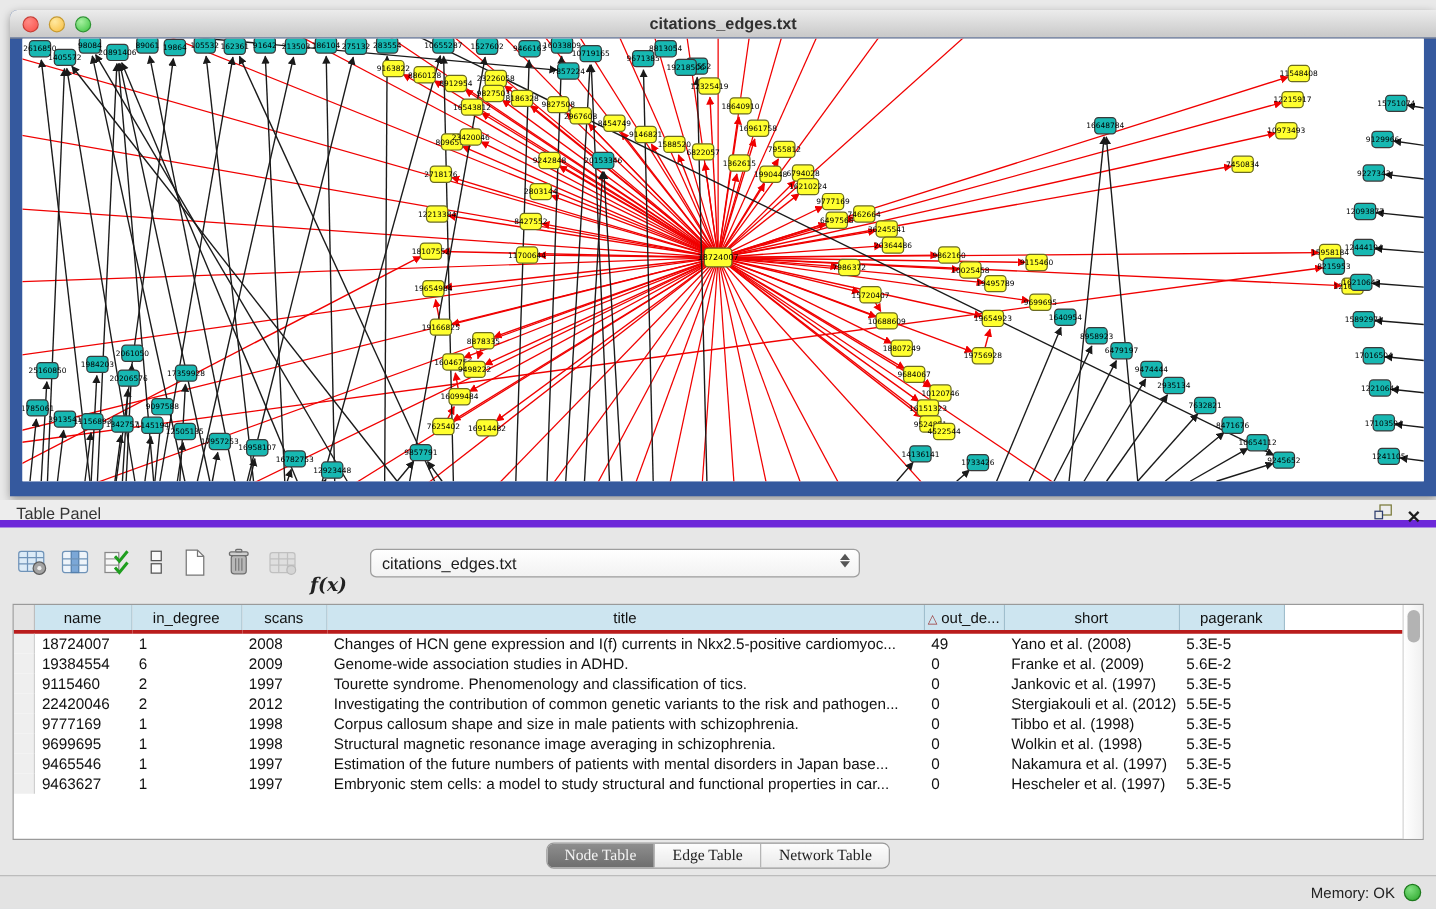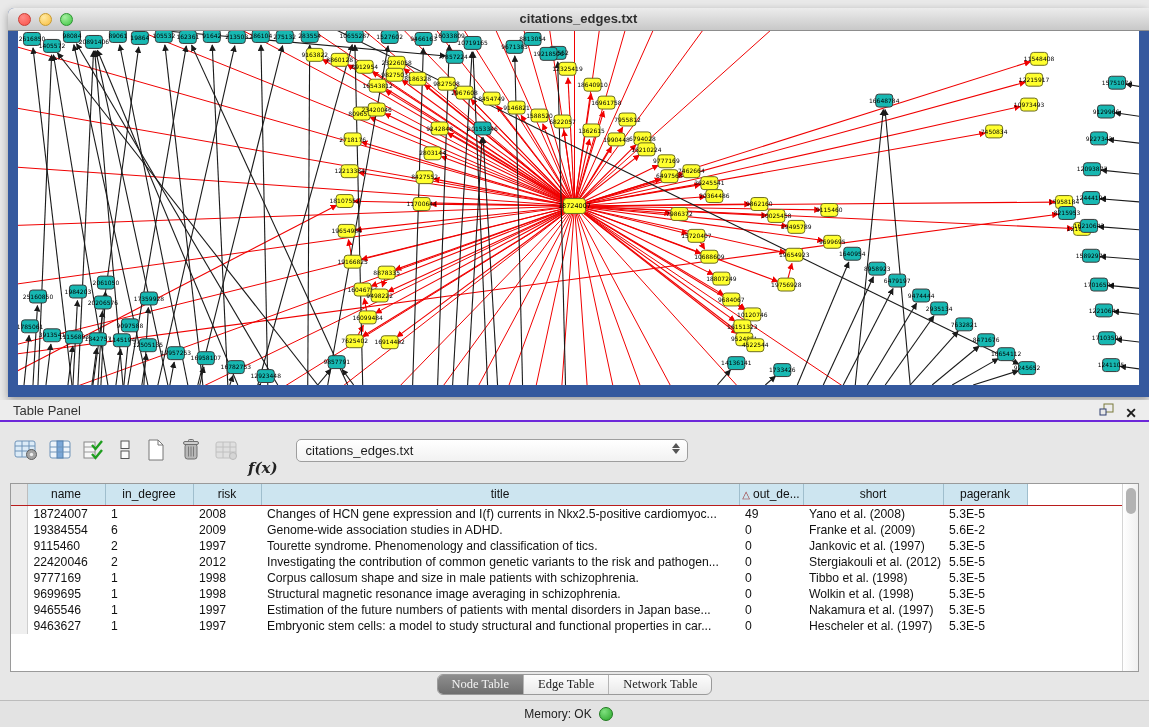--- a/index.html
+++ b/index.html
@@ -18,62 +18,62 @@
   .tl { width:13px; height:13px; border-radius:50%; display:inline-block; }
   .tl.red    { background:radial-gradient(circle at 35% 30%, #ff8a85, #f95149); border:1px solid #c93c34; }
   .tl.yellow { background:radial-gradient(circle at 35% 30%, #ffe9a0, #f8bd3f); border:1px solid #c79a2e; }
   .tl.green  { background:radial-gradient(circle at 35% 30%, #a6f0a0, #3cc441); border:1px solid #2c9431; }
   .wtitle { text-align:center; font-size:13px; line-height:22px; color:#2f2f2f; font-weight:bold; }
   .net-frame { position:absolute; left:10px; right:10px; top:23px; bottom:12px; background:#fff; }
   #net-canvas { width:100%; height:100%; display:block; background:#fff; }
 
   
   .table-panel { position:absolute; left:0; top:400px; width:1149px; height:300px; background:#e7e7e7; }
-  .tp-header { height:22px; background:#ededed; border-bottom:2px solid #6d28d9;
+  .tp-header { height:22px; background:#ededed; border-bottom:6px solid #6d28d9;
                font-size:13px; color:#333; padding-left:13px; line-height:21px; position:relative; }
   .tp-actions { position:absolute; right:12px; top:2px; display:flex; align-items:center; gap:10px; }
   .tp-close { font-size:14px; font-weight:bold; color:#1c1c1c; cursor:default; line-height:18px; }
   .tp-body { position:absolute; top:22px; left:0; right:0; bottom:0; }
 
   .toolbar { display:flex; align-items:center; gap:6px; padding:14px 0 8px 12px; height:50px; }
   .tb-icon { background:none; border:none; padding:2px; display:flex; align-items:center; }
   .fx { font-family:"DejaVu Serif", serif; font-style:italic; font-weight:bold; font-size:15px; color:#222;margin-top:36px; }
   .tbl-select { width:392px; height:23px; margin-left:10px; background:linear-gradient(#ffffff,#f2f2f2);
                 border:1px solid #9e9e9e; border-radius:5px; font-size:13px; color:#1c1c1c;
                 display:flex; align-items:center; padding-left:9px; position:relative; }
   .updown { position:absolute; right:7px; top:3px; display:flex; flex-direction:column; gap:1px; }
   .updown i { width:0; height:0; border-left:4px solid transparent; border-right:4px solid transparent; display:block; }
   .updown .up { border-bottom:5px solid #555; }
   .updown .dn { border-top:5px solid #555; }
 
   .grid-wrap { position:absolute; left:10px; top:61px; width:1129px; height:189px;
                background:#fff; border:1px solid #9a9a9a; display:flex; }
   .grid-scroll { flex:1; overflow:hidden; }
   table.grid { border-collapse:collapse; table-layout:fixed; width:1112px; }
-  table.grid th { background:#cde5f0; border-right:1px solid #9fbecd; border-bottom:1px solid #b91c1c;
+  table.grid th { background:#cde5f0; border-right:1px solid #9fbecd; border-bottom:3px solid #b91c1c;
                   font-size:12px; font-weight:normal; color:#111; height:21px; text-align:center;
                   overflow:hidden; white-space:nowrap; }
   table.grid th.filler { background:transparent; border-right:none; }
   table.grid td { font-size:12.2px; color:#111; height:16px; line-height:16px; padding:0 0 0 6px;
                   overflow:hidden; white-space:nowrap; text-overflow:clip; }
   .sort-tri { color:#993333; font-size:10px; margin-right:3px; }
   .vscroll { width:16px; background:linear-gradient(90deg,#ffffff,#f0f0f0); border-left:1px solid #d5d5d5; position:relative; }
   .vthumb { position:absolute; left:3px; top:4px; width:10px; height:26px; border-radius:5px;
             background:#b3b3b3; }
 
   .tabs-row { position:absolute; left:0; right:0; top:252px; height:26px; display:flex; justify-content:center; }
   .seg { display:flex; height:21px; border:1px solid #9a9a9a; border-radius:6px; overflow:hidden;
          background:linear-gradient(#fdfdfd,#e9e9e9); }
   .seg button { border:none; background:transparent; font-size:12.5px; color:#222; padding:0 14px;
                 font-family:Liberation Serif, serif; border-right:1px solid #b5b5b5; }
   .seg button:last-child { border-right:none; }
   .seg button.sel { background:linear-gradient(#8e8e8e,#6e6e6e); color:#f3f3f3; }
 
   .statusbar { position:absolute; left:0; top:700px; width:1149px; height:27px; background:#e3e3e3;
-               border-top:1px solid #bcbcbc; display:flex; align-items:center; justify-content:center;
+               border-top:1px solid #bcbcbc; display:flex; align-items:center; justify-content:flex-end;
                padding-right:12px; gap:7px; font-size:12px; color:#222; }
   .mem-dot { width:14px; height:14px; border-radius:50%;
              background:radial-gradient(circle at 35% 30%, #7fe07f, #2aa52a); border:1px solid #1d7a1d; }
 </style>
 </head>
 <body>
 
 <div class="desktop">
 
   <div class="net-window">
@@ -901,21 +901,21 @@
                 <col style="width: 64px;">
                 <col style="width: 140px;">
                 <col style="width: 84px;">
                 <col>
               </colgroup>
             <thead>
                 <tr id="grid-head">
                   <th style="background: rgb(228, 228, 228); border-right: 1px solid rgb(189, 189, 189);"></th>
                   <th>name</th>
                   <th>in_degree</th>
-                  <th>risk</th>
+                  <th>scans</th>
                   <th>title</th>
                   <th><span class="sort-tri">△</span>out_de...</th>
                   <th>short</th>
                   <th>pagerank</th>
                   <th class="filler"></th>
                 </tr>
               </thead>
             <tbody id="grid-body">
                 <tr>
                   <td style="background: rgb(239, 239, 239); border-right: 1px solid rgb(207, 207, 207);"></td>

